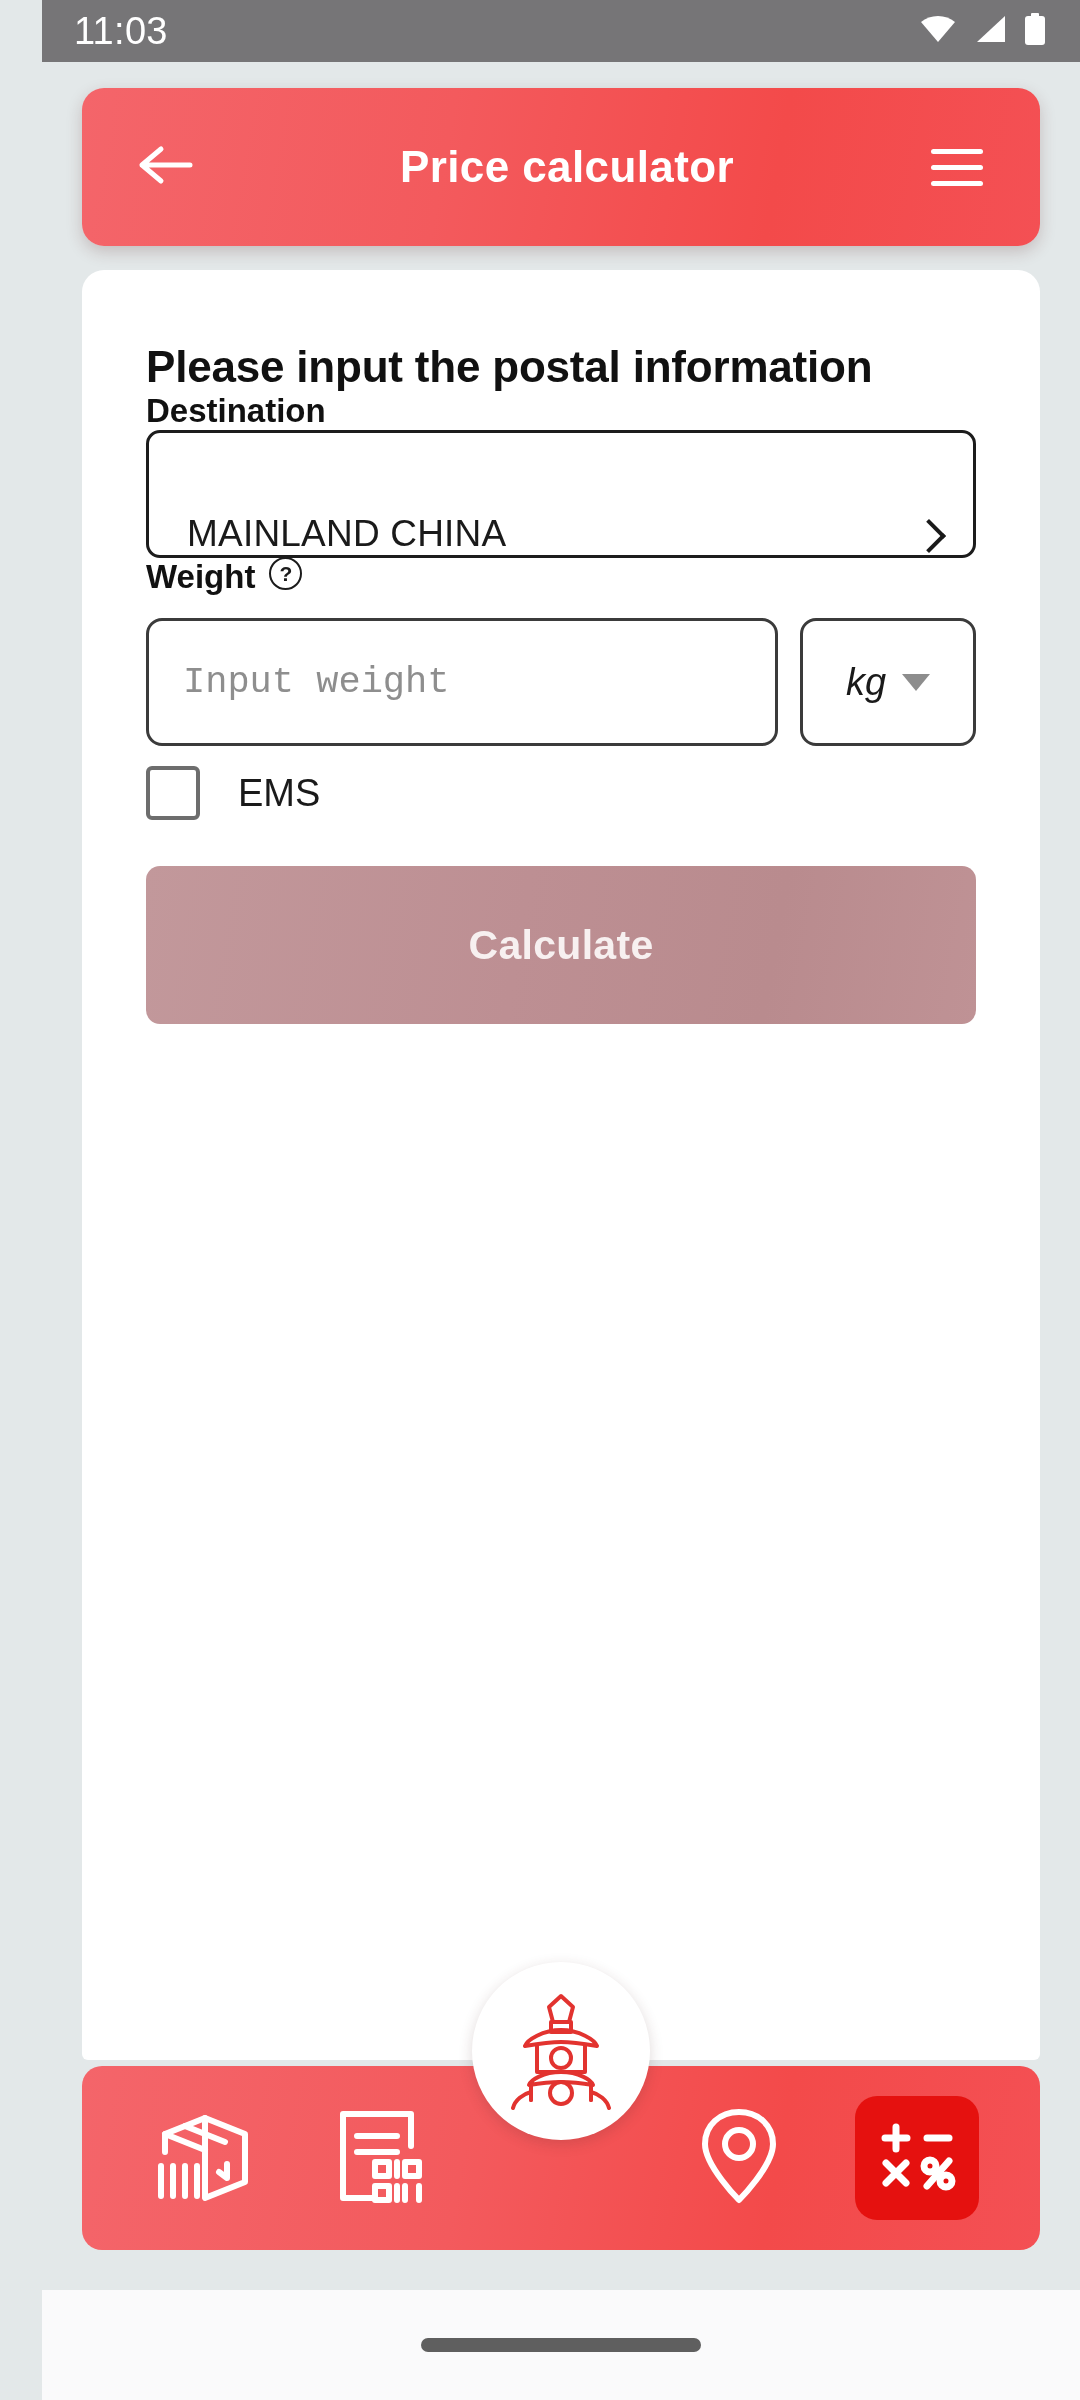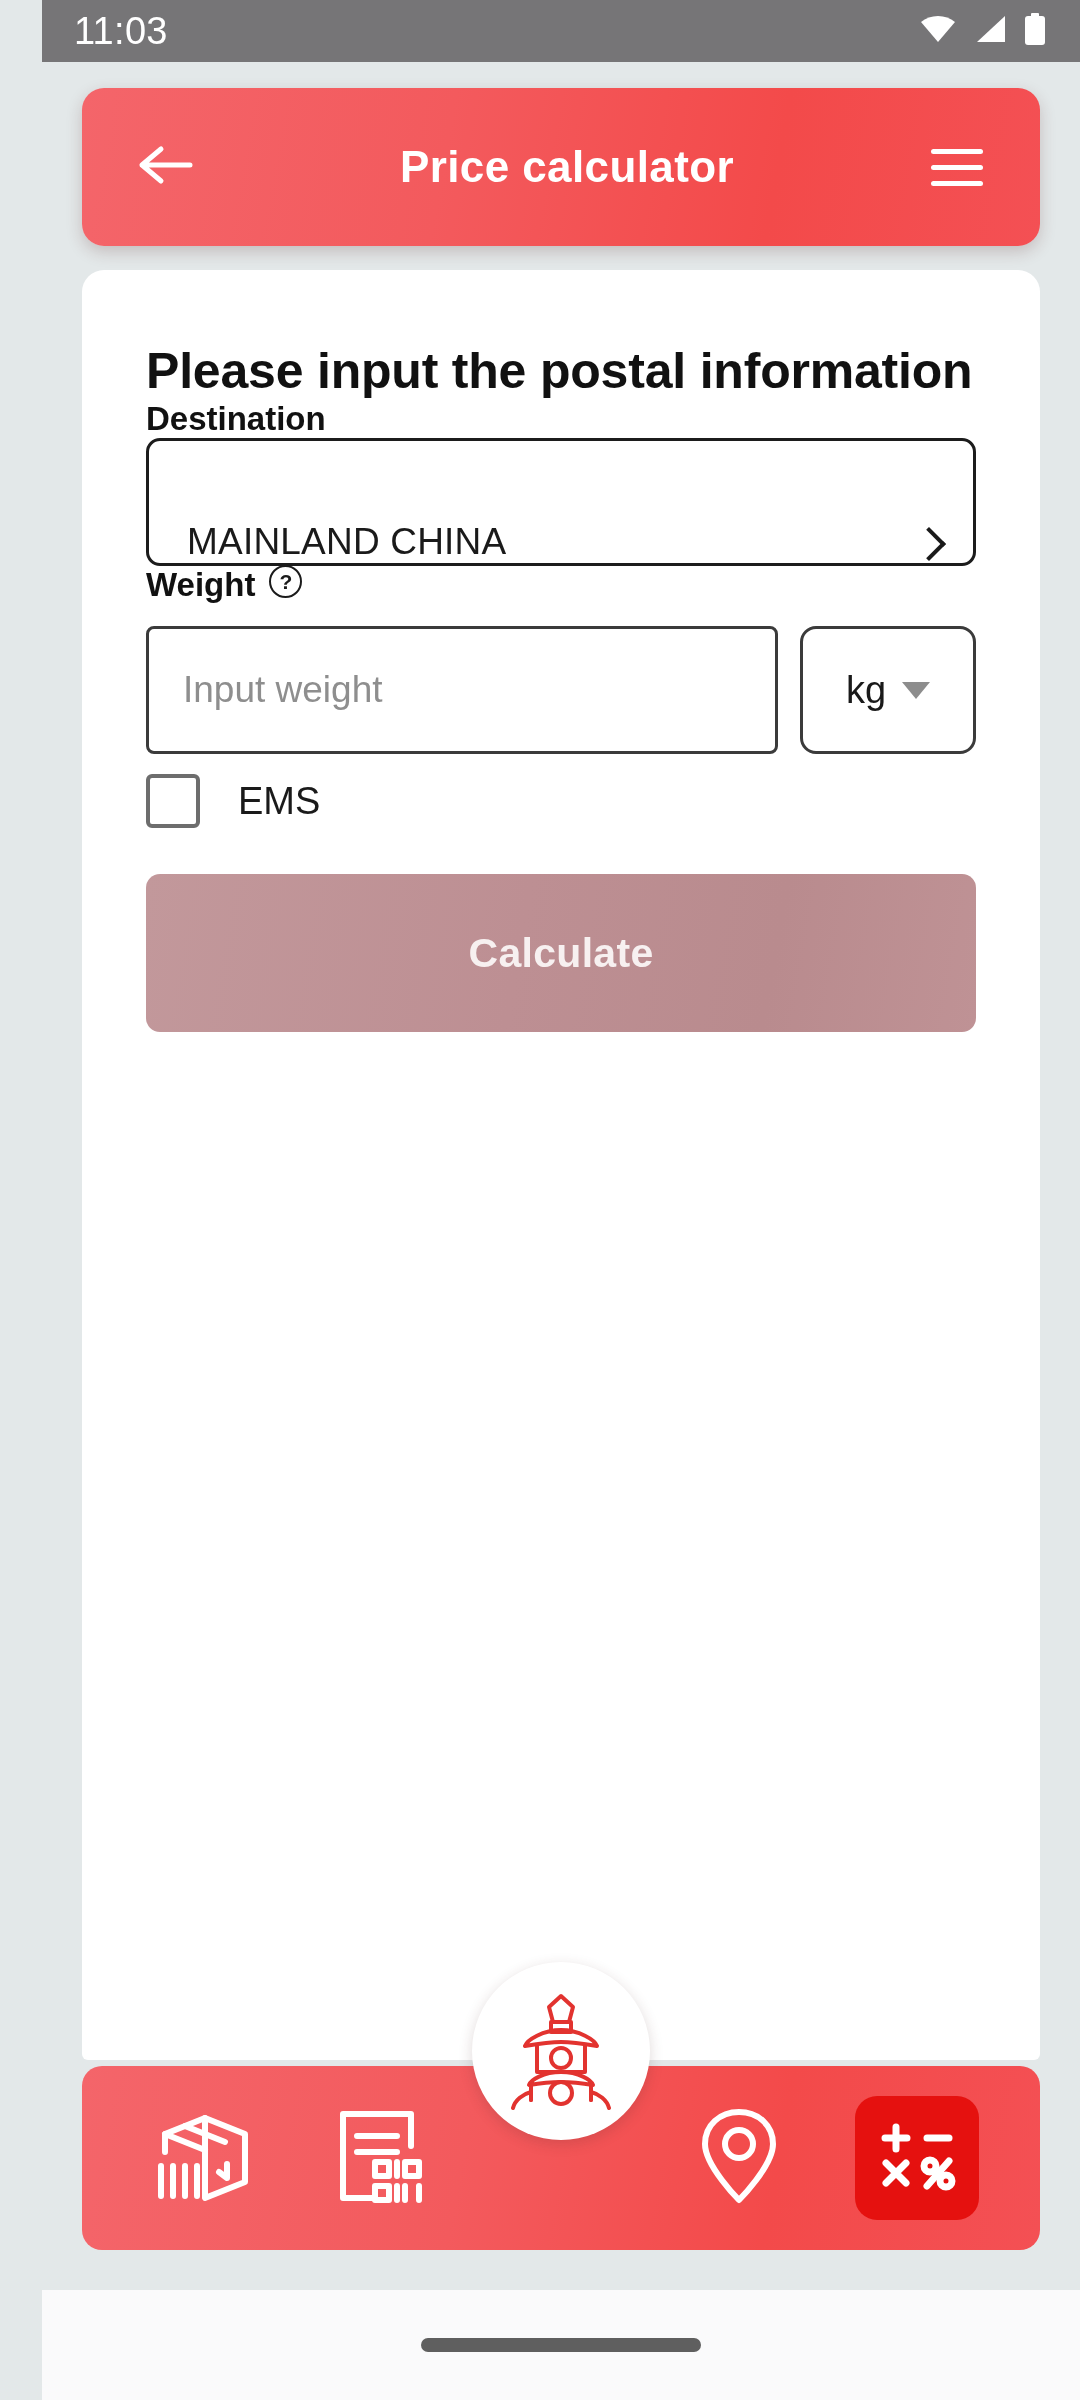--- a/index.html
+++ b/index.html
@@ -50,21 +50,21 @@
   .burger i { display:block; height:5px; background:#fff; border-radius:3px; }
 
   
   .card-wrap { padding:24px 40px 0 40px; flex:1 1 auto; min-height:0; display:flex; }
   .card {
     flex:1 1 auto;
     background:#ffffff;
     border-radius:22px 22px 6px 6px;
     padding:72px 64px 0 64px;
   }
-  .card-title { font-size:50px; font-weight:bold; color:#111; letter-spacing:-.2px; }
+  .card-title { font-size:44px; font-weight:bold; color:#111; letter-spacing:-.2px; }
 
   .field-label {
     font-size:33px; font-weight:bold; color:#111;
     display:flex; align-items:center; gap:14px;
   }
   .help-badge {
     width:33px; height:33px; border:2.5px solid #1b1b1b; border-radius:50%;
     font-size:21px; font-weight:bold; color:#1b1b1b;
     display:flex; align-items:center; justify-content:center;
     line-height:1; cursor:pointer; margin-top:-8px;
@@ -82,33 +82,33 @@
   .chev::before {
     content:""; position:absolute; left:2px; top:7px;
     width:20px; height:20px;
     border-right:4px solid #1a1a1a; border-top:4px solid #1a1a1a;
     transform:rotate(45deg);
   }
 
   .weight-row { margin-top:22px; display:flex; gap:22px; }
   .weight-input {
     flex:1 1 auto; height:128px;
-    border:3px solid #3b3b3b; border-radius:8px;
+    border:3px solid #3b3b3b; border-radius:16px;
     padding:0 34px;
-    font-family:Liberation Sans, sans-serif;
+    font-family:Liberation Mono, monospace;
     font-size:37px; color:#1a1a1a; background:#fff;
   }
   .weight-input::placeholder { color:#8e8e8e; }
   .unit-box {
     flex:0 0 176px; height:128px;
     border:3px solid #3b3b3b; border-radius:16px;
     display:flex; align-items:center; justify-content:center; gap:16px;
     cursor:pointer; background:#fff;
   }
-  .unit-text { font-size:38px; color:#1a1a1a; }
+  .unit-text { font-size:38px; color:#1a1a1a;font-style:italic; }
   .caret-down {
     width:0; height:0;
     border-left:14px solid transparent; border-right:14px solid transparent;
     border-top:17px solid #8d8d8d;
   }
 
   .check-row { margin-top:20px; display:flex; align-items:center; gap:38px; cursor:pointer; }
   .checkbox { width:54px; height:54px; border:4px solid #6d6d6d; border-radius:6px; background:#fff; flex:0 0 auto; }
   .check-label { font-size:38px; color:#1a1a1a; }
 

